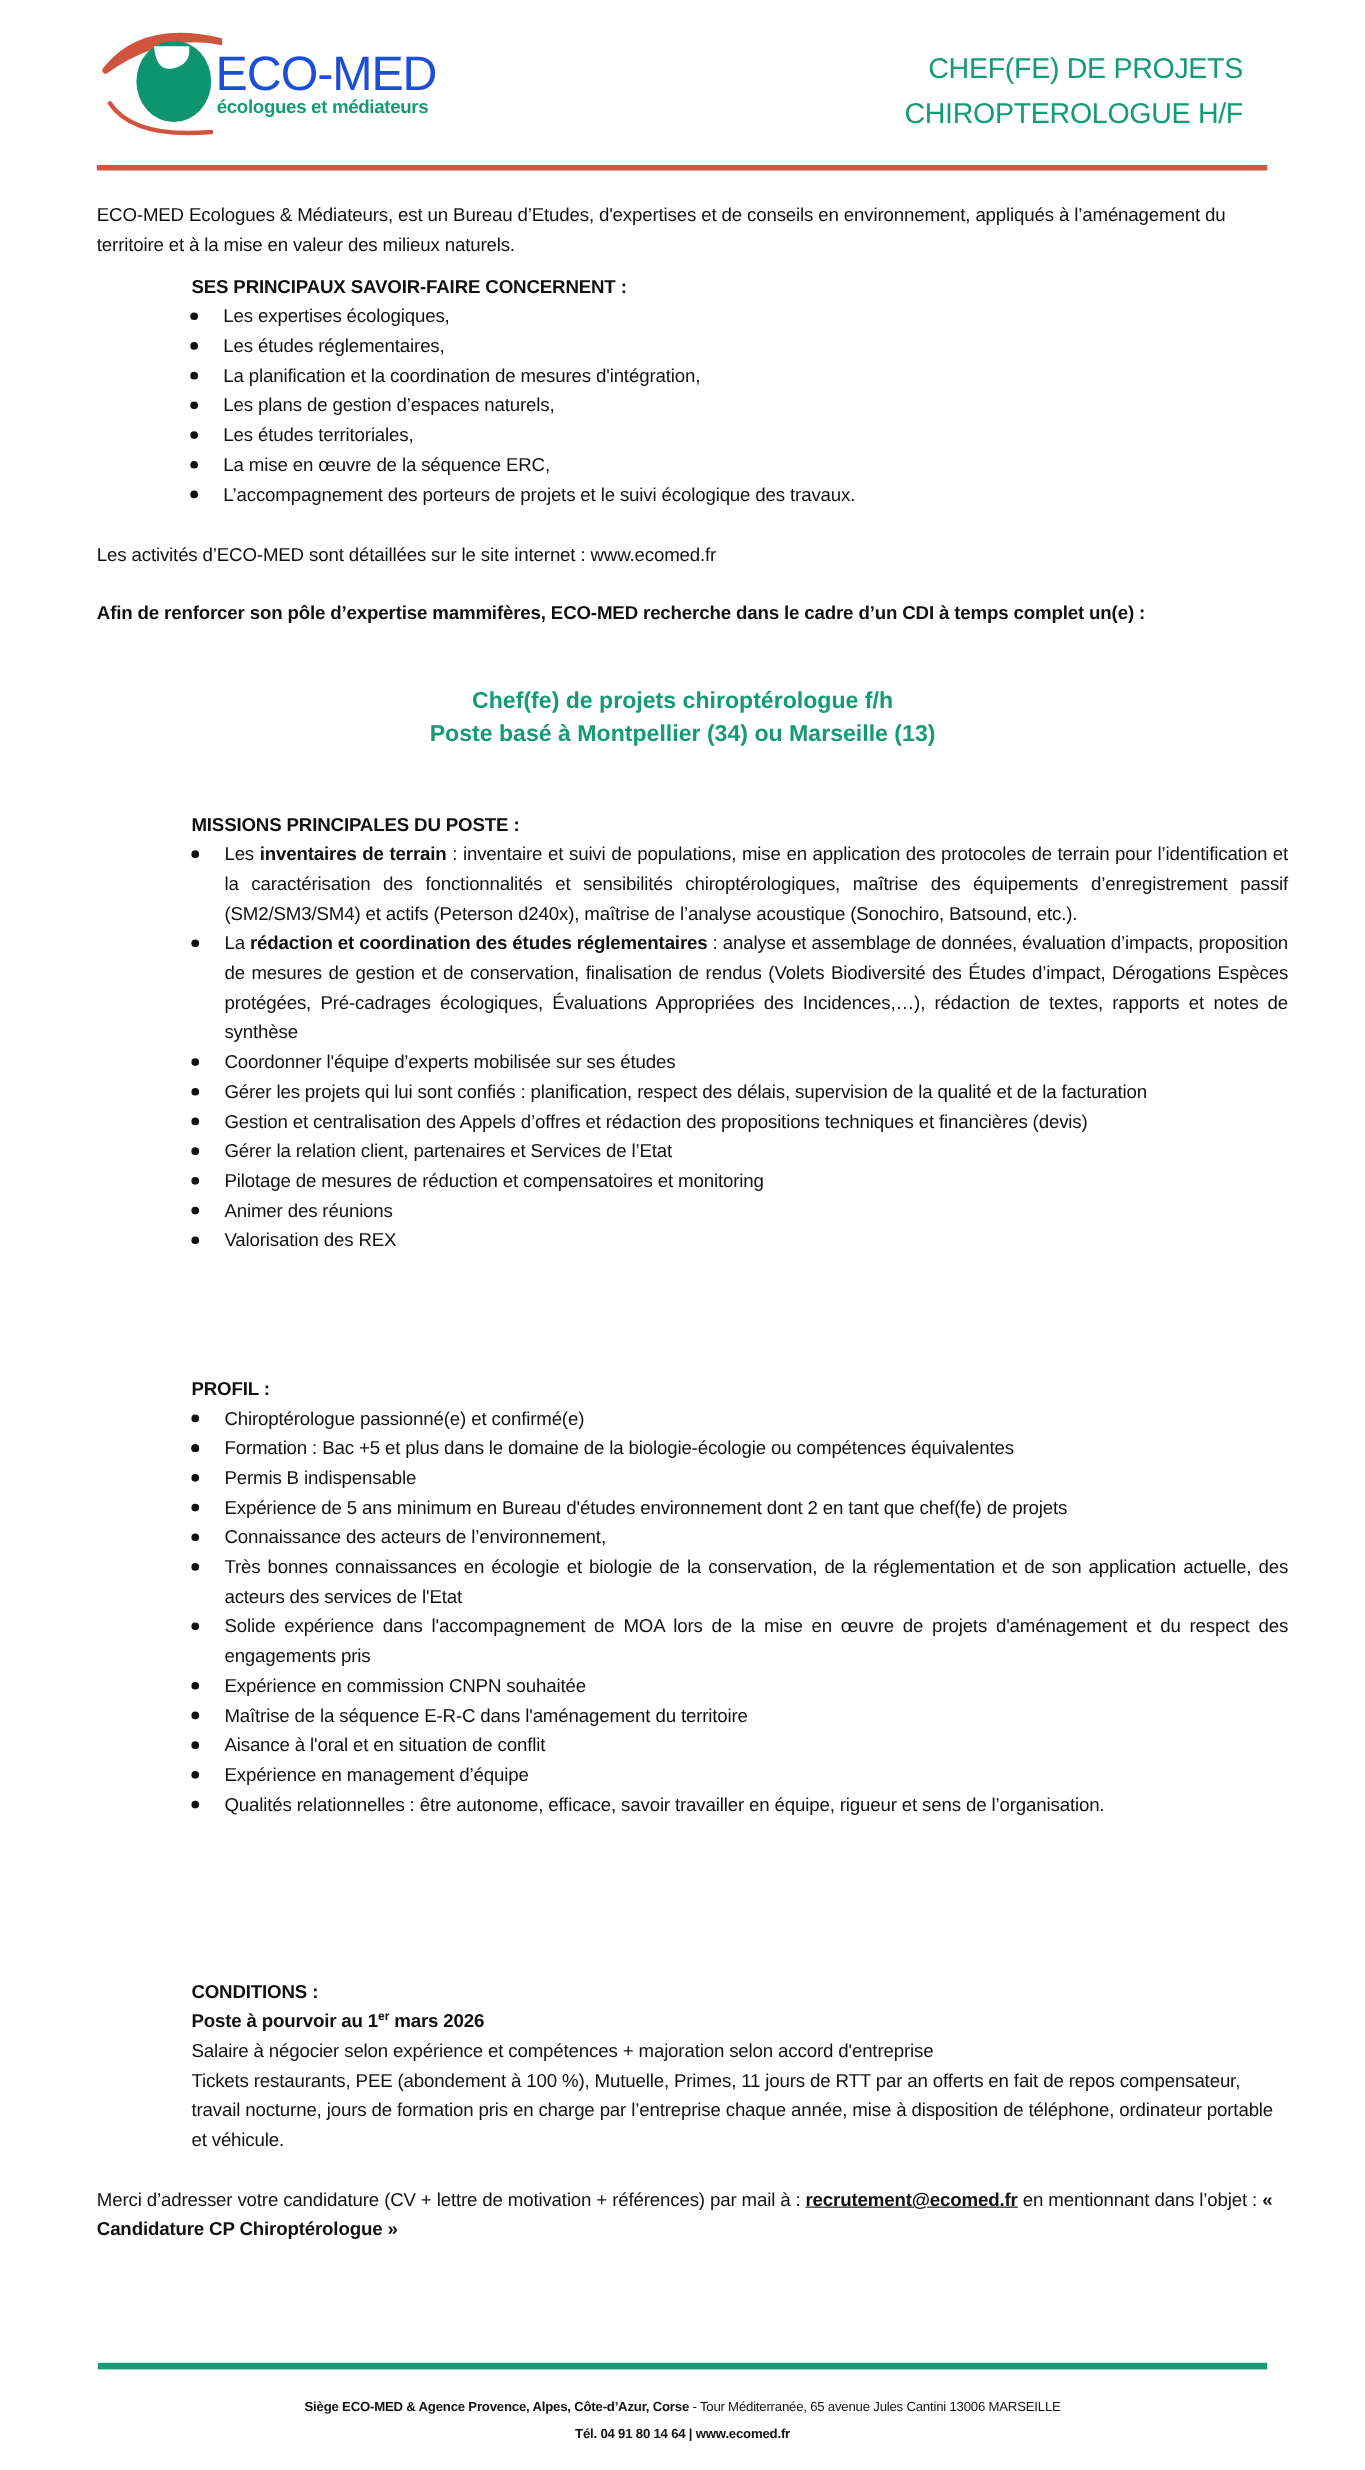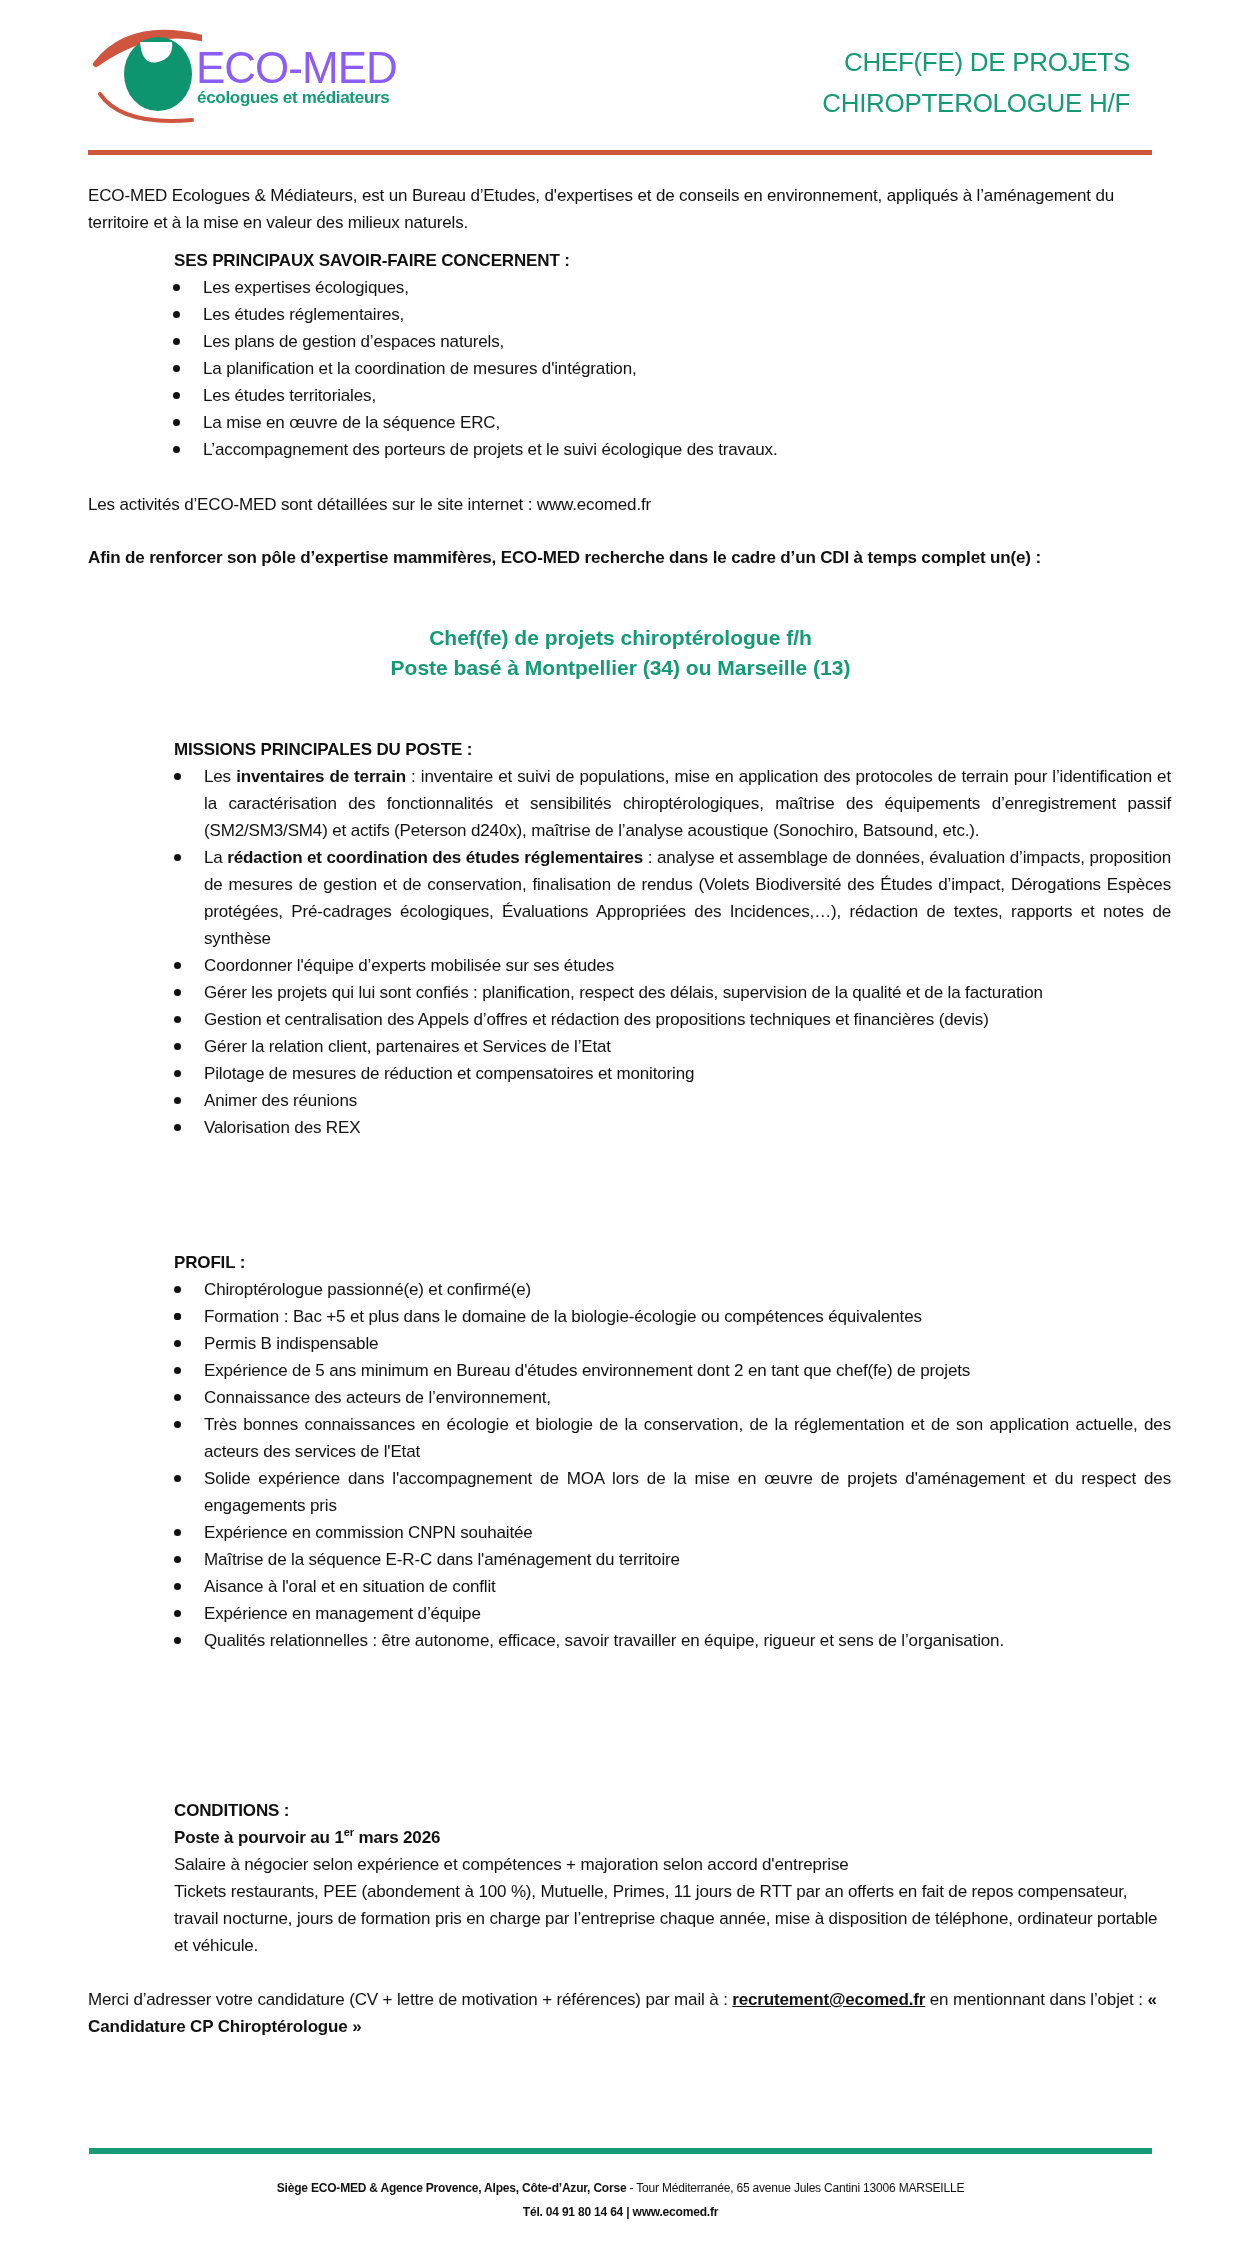--- a/index.html
+++ b/index.html
@@ -2,21 +2,21 @@
 <html><head>
 <meta charset="utf-8">
 <style>
   html, body { margin: 0; padding: 0; background: #ffffff; }
   body { width: 1241px; height: 2245px; position: relative; overflow: hidden;
          font-family: "Liberation Sans", sans-serif; color: #111111; }
   .abs { position: absolute; }
 
   
   .logo { left: 92px; top: 18px; width: 305px; height: 108px; }
-  .logo-text { left: 196px; top: 44px; font-size: 44px; color: #8b5cf6; letter-spacing: -1px; line-height: 48px; white-space: nowrap; text-align: right; }
+  .logo-text { left: 196px; top: 44px; font-size: 44px; color: #1d4ed8; letter-spacing: -1px; line-height: 48px; white-space: nowrap; text-align: right; }
   .logo-sub { left: 197px; top: 88px; font-size: 17px; font-weight: bold; color: #159a76; line-height: 20px; white-space: nowrap; letter-spacing: -0.3px; }
   .doc-title { right: 111px; top: 42px; text-align: right; font-size: 26px; font-weight: normal; color: #159a76; line-height: 41px; letter-spacing: -0.3px; }
   .rule-top { left: 88px; top: 150px; width: 1064px; height: 5px; background: #d0553f; }
   .rule-bottom { left: 89px; top: 2148px; width: 1063px; height: 6px; background: #159b78; }
 
   
   .para { left: 88px; width: 1072px; font-size: 17px; line-height: 27px; letter-spacing: -0.15px; }
   .section { left: 163px; width: 997px; font-size: 17px; line-height: 27px; letter-spacing: -0.15px; margin-left: 11px; }
   .heading { font-weight: bold; }
   ul.blist { list-style: none; margin: 0; padding: 0; }
@@ -49,22 +49,22 @@
 </div>
 <div class="abs rule-top"></div>
 
 <div class="abs para" style="top:182px">ECO-MED Ecologues &amp; Médiateurs, est un Bureau d’Etudes, d'expertises et de conseils en environnement, appliqués à l’aménagement du territoire et à la mise en valeur des milieux naturels.</div>
 
 <div class="abs section" style="top:247px">
   <div class="heading">SES PRINCIPAUX SAVOIR-FAIRE CONCERNENT :</div>
   <ul class="blist" style="margin-left:-1px">
     <li><span class="dot"></span><span>Les expertises écologiques,</span></li>
     <li><span class="dot"></span><span>Les études réglementaires,</span></li>
+    <li><span class="dot"></span><span>La planification et la coordination de mesures d'intégration,</span></li>
     <li><span class="dot"></span><span>Les plans de gestion d’espaces naturels,</span></li>
-    <li><span class="dot"></span><span>La planification et la coordination de mesures d'intégration,</span></li>
     <li><span class="dot"></span><span>Les études territoriales,</span></li>
     <li><span class="dot"></span><span>La mise en œuvre de la séquence ERC,</span></li>
     <li><span class="dot"></span><span>L’accompagnement des porteurs de projets et le suivi écologique des travaux.</span></li>
   </ul>
 </div>
 
 <div class="abs para" style="top:491px">Les activités d’ECO-MED sont détaillées sur le site internet : www.ecomed.fr</div>
 
 <div class="abs para heading" style="top:544px">Afin de renforcer son pôle d’expertise mammifères, ECO-MED recherche dans le cadre d’un CDI à temps complet un(e) :</div>
 

